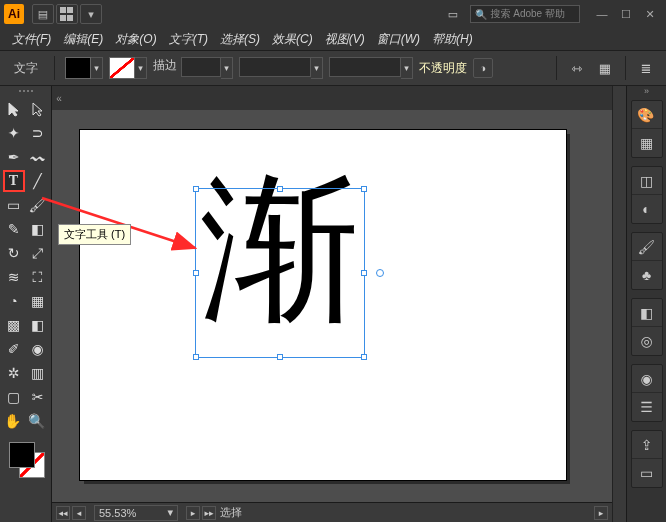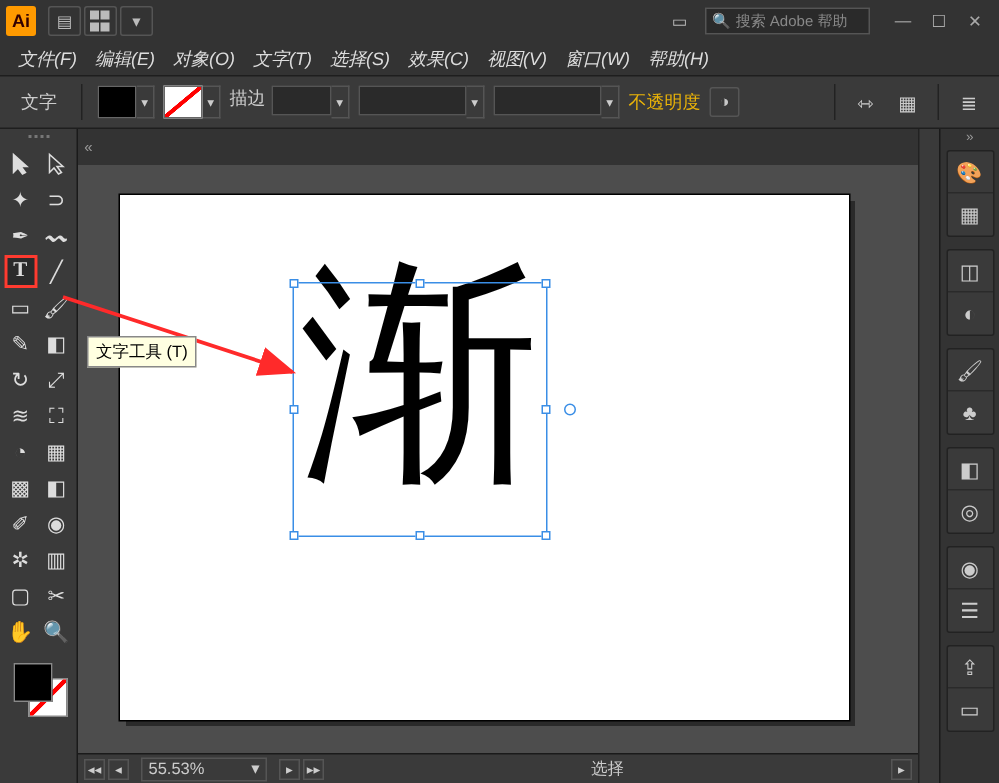--- a/index.html
+++ b/index.html
@@ -19,21 +19,21 @@
   .ctrl-label { color:#ccc; padding:2px 6px; }
   .ctrl-sep { width:1px; height:24px; background:#222; margin:0 4px;}
   .swatch { width:26px; height:22px; border:1px solid #666; position:relative;}
   .swatch.black{ background:#000;}
   .swatch.none{ background:#fff;}
   .swatch.none::after{ content:""; position:absolute; left:0; top:0; right:0; bottom:0; background:linear-gradient(to top left, transparent 45%, red 46%, red 54%, transparent 55%);}
   .drop-arrow{ width:12px; height:22px; display:flex; align-items:center; justify-content:center; font-size:9px; color:#ccc; border:1px solid #555; border-left:none;}
   .stroke-field{ display:flex; align-items:flex-start;}
   .num-input{ width:40px; height:20px; background:#2a2a2a; border:1px solid #555; color:#ccc; font-size:11px; display:flex; align-items:center; justify-content:center;}
   .wide-drop{ width:72px; height:20px; background:#2a2a2a; border:1px solid #555;}
-  .opacity-label{color:#eab308;}
+  .opacity-label{color:#fef9c3;}
   .gear{ width:20px;height:20px;border:1px solid #555; border-radius:2px; display:flex;align-items:center;justify-content:center;font-size:11px;}
   .right-icons{ margin-left:auto; display:flex; gap:4px;}
   .ico-btn{ width:24px;height:24px; display:flex;align-items:center;justify-content:center; border:1px solid transparent; border-radius:2px; color:#ccc; font-size:13px;}
 
   .main { display:flex; height:436px; }
   .toolbar-left { width:52px; background:#3a3a3a; border-right:1px solid #1a1a1a; display:flex; flex-direction:column; align-items:center; padding-top:4px;}
   .toolbar-left .handle{ width:40px; height:6px; display:flex; justify-content:center; gap:2px; margin-bottom:2px;}
   .toolbar-left .handle span{width:2px;height:2px;background:#777;}
   .toolrow{ display:flex; gap:2px; margin-bottom:2px;}
   .tool { width:22px; height:22px; display:flex; align-items:center; justify-content:center; font-size:14px; color:#ddd; position:relative; border:1px solid transparent;}
@@ -53,21 +53,21 @@
   .sel-box{ position:absolute; left:115px; top:58px; width:170px; height:170px; border:1px solid #3a8ee6;}
   .sel-handle{ position:absolute; width:6px; height:6px; background:#fff; border:1px solid #3a8ee6;}
   .sel-rot{ position:absolute; width:8px;height:8px; border:1px solid #3a8ee6; border-radius:50%; background:#fff;}
   .glyph{ position:absolute; left:120px; top:40px; font-family:"SimSun","Songti SC",serif; font-size:160px; color:#000; line-height:1; }
 
   .tooltip{ position:absolute; left:58px; top:224px; background:#ffffe1; border:1px solid #888; padding:2px 5px; font-size:11px; color:#000; z-index:50;}
   .arrow-svg{ position:absolute; left:40px; top:188px; z-index:40; pointer-events:none;}
 
   .status{ height:20px; background:#3a3a3a; border-top:1px solid #1a1a1a; display:flex; align-items:center; font-size:11px; color:#ccc;}
   .status .zoom{ width:84px; height:16px; border:1px solid #555; margin:0 4px; display:flex; align-items:center; padding:0 4px; justify-content:space-between;}
-  .status .sel{ flex:1; text-align:center;}
+  .status .sel{ flex:1; text-align:left;}
   .status .nav{ display:flex; gap:2px; padding:0 4px;}
   .status .navb{ width:14px; height:14px; border:1px solid #555; display:flex;align-items:center;justify-content:center; font-size:9px;}
 
   .right-col{ width:40px; background:#333333; border-left:1px solid #1a1a1a; display:flex; flex-direction:column;}
   .panel-stack{ width:32px; background:#3a3a3a; margin:4px auto; border:1px solid #222; border-radius:2px; display:flex; flex-direction:column;}
   .panel-ico{ width:30px; height:28px; display:flex; align-items:center; justify-content:center; font-size:14px; color:#ccc; border-bottom:1px solid #2a2a2a;}
   .panel-ico:last-child{border-bottom:none;}
 
   .vscroll{ width:14px; background:#3a3a3a; border-left:1px solid #222;}
 </style>

